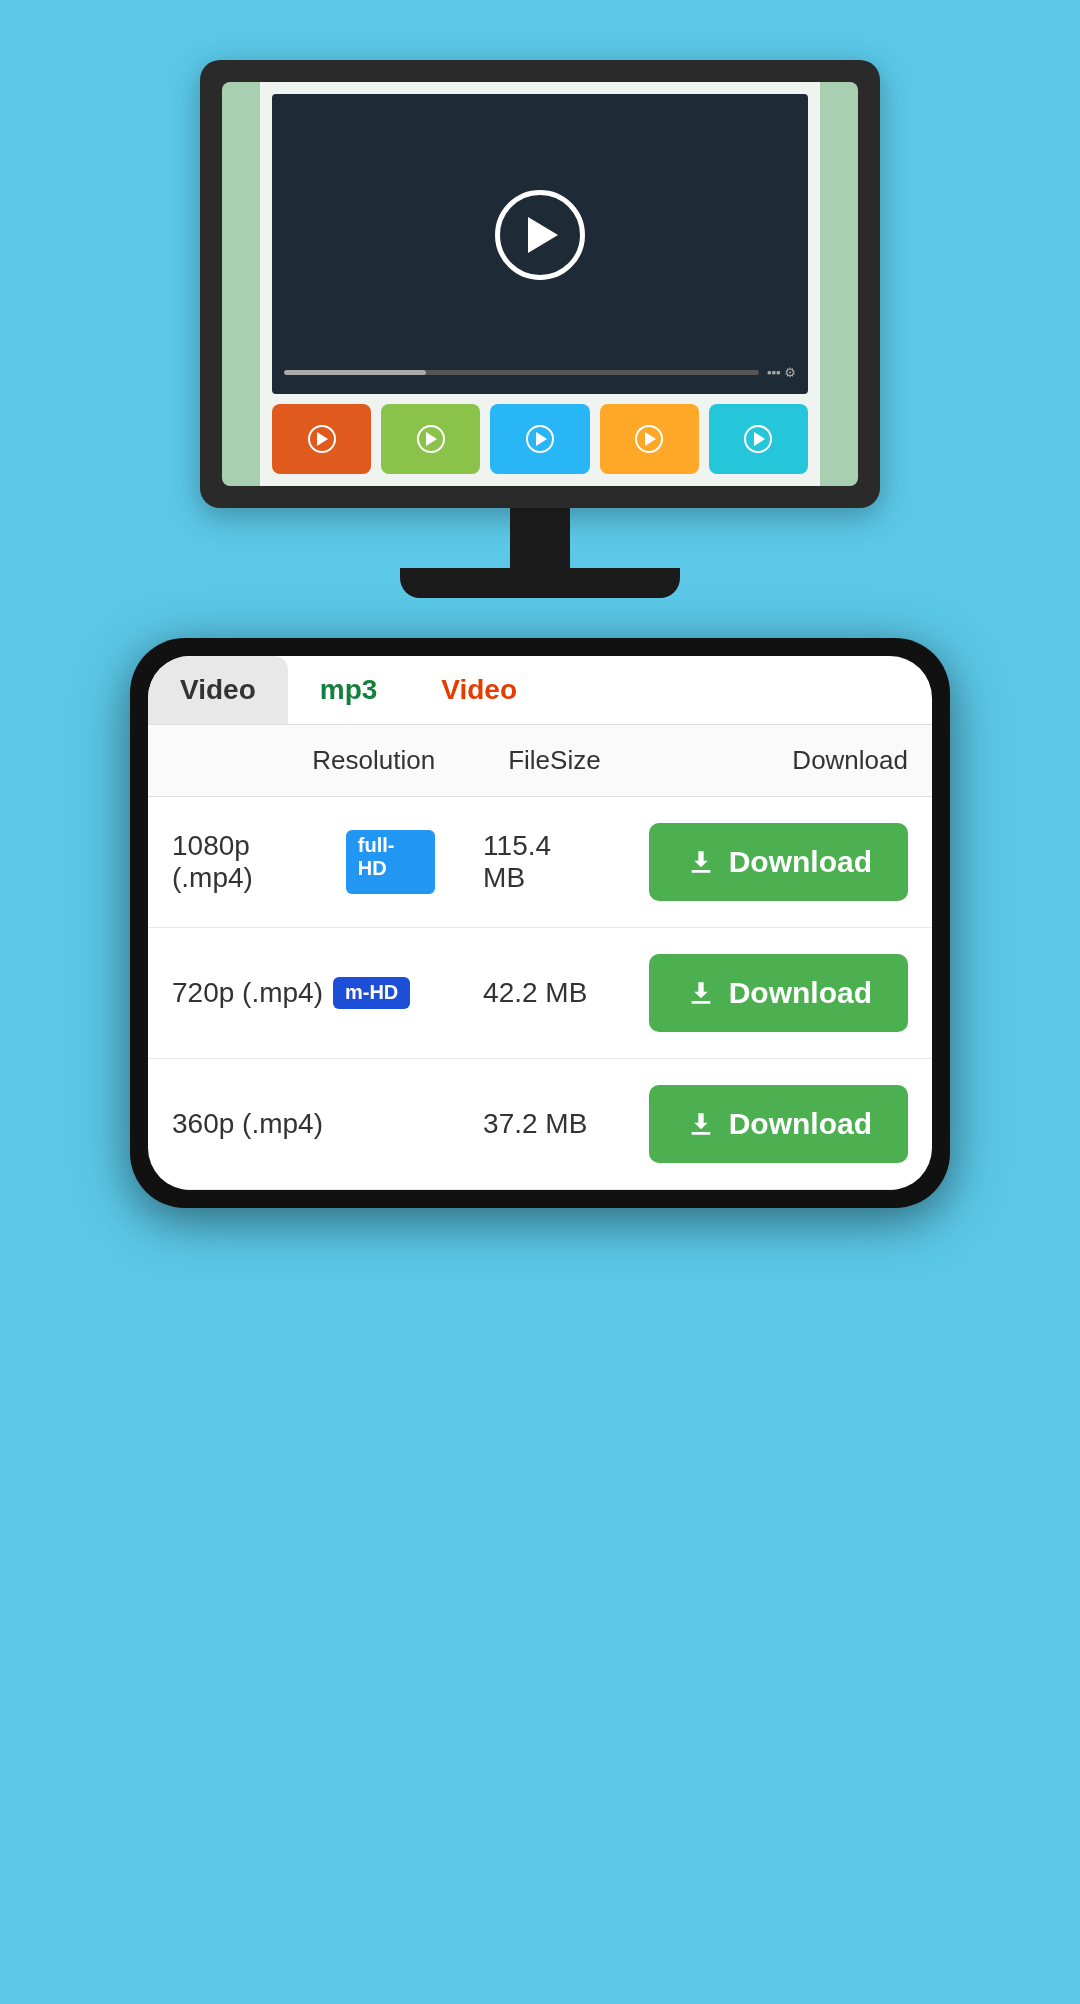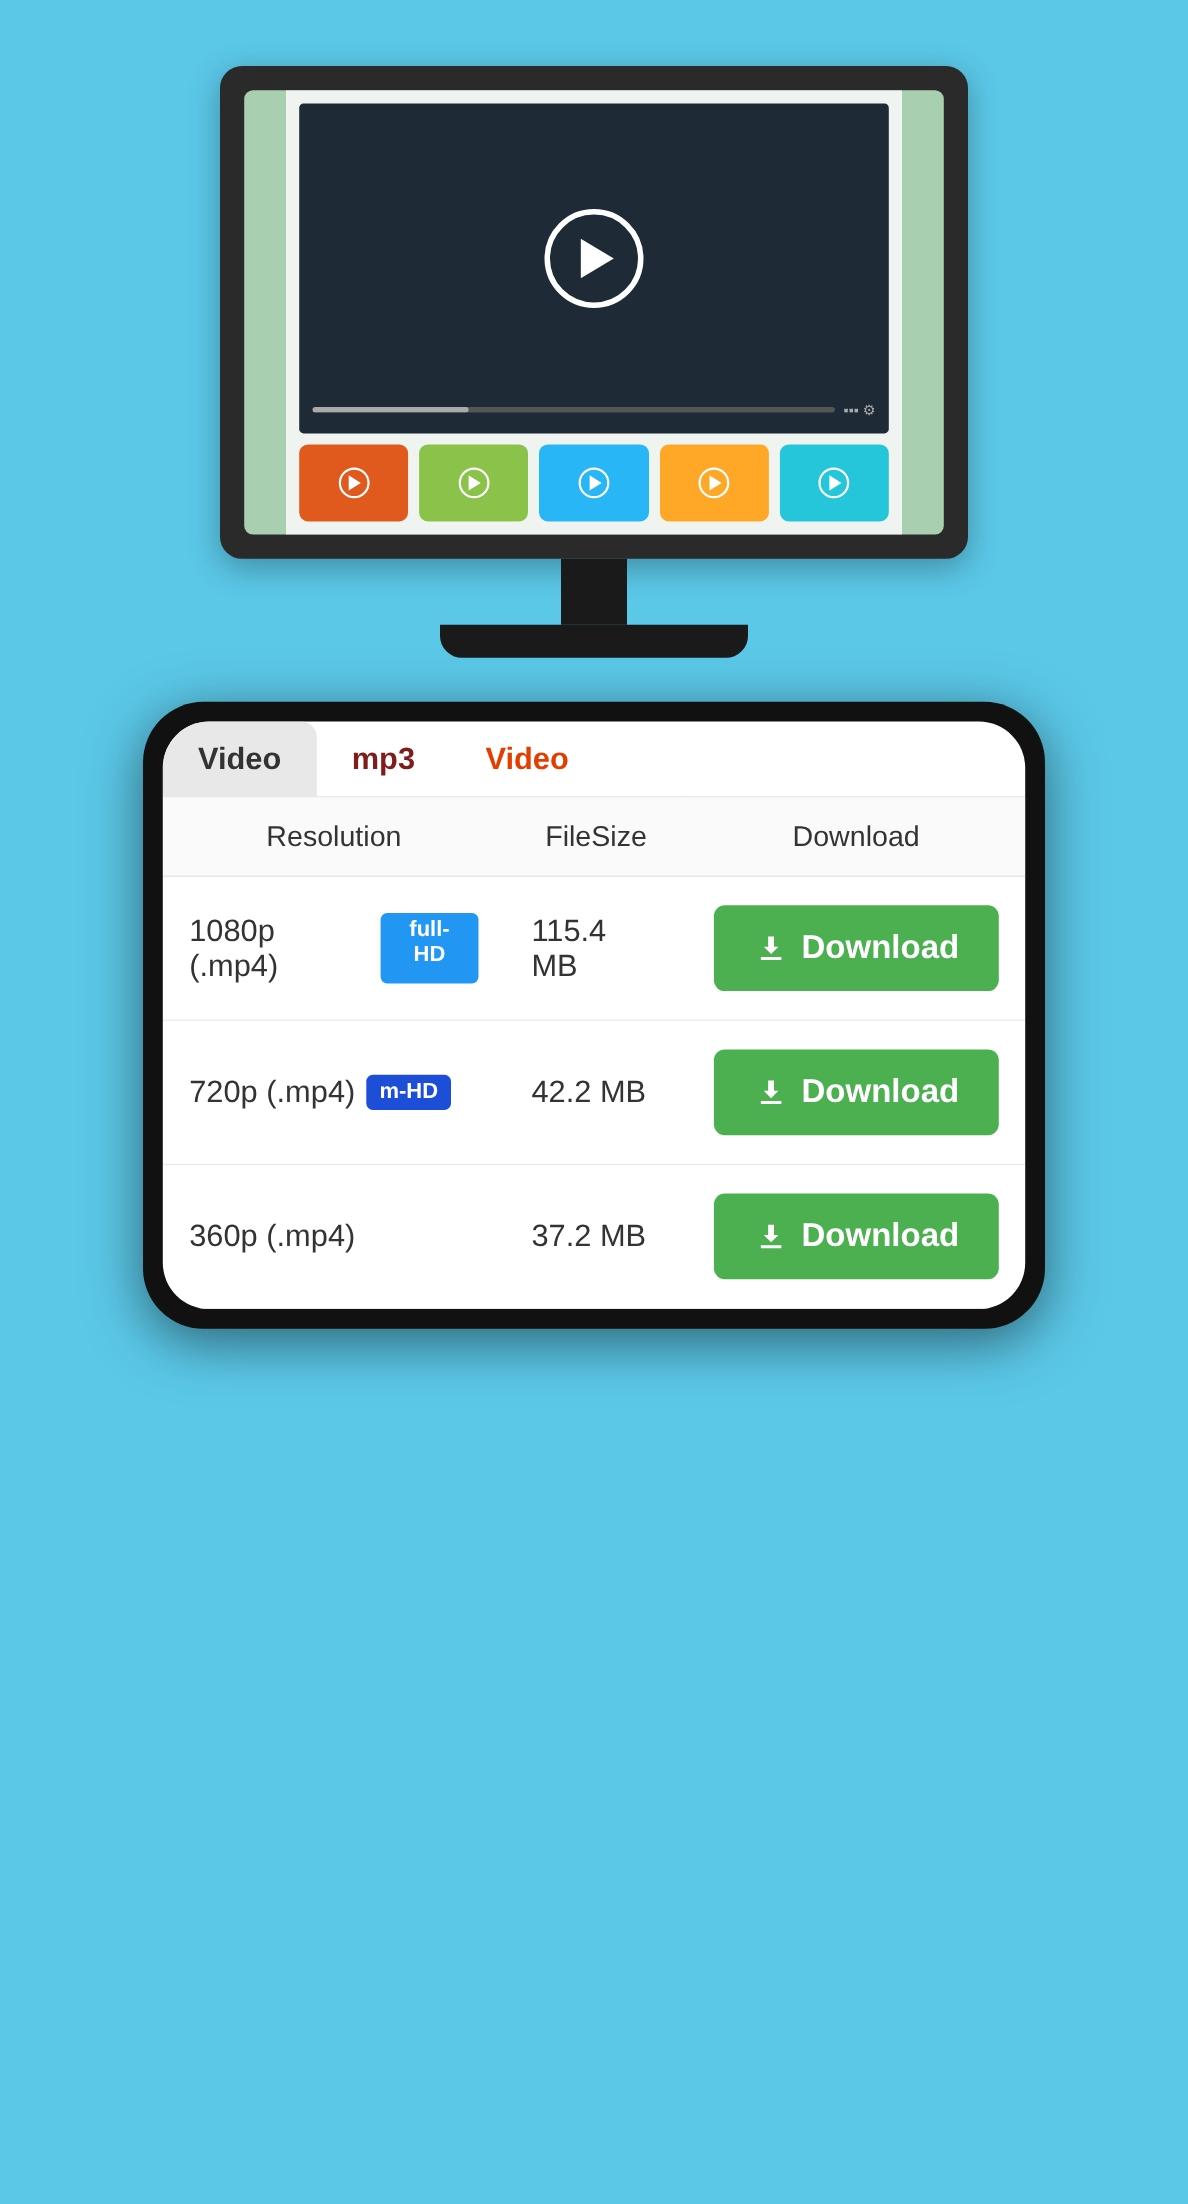--- a/index.html
+++ b/index.html
@@ -216,35 +216,35 @@
       cursor: pointer;
       border-radius: 14px 14px 0 0;
     }
 
     .tab-active {
       background: #e8e8e8;
       color: #333;
     }
 
     .tab-mp3 {
-      color: #7f1d1d;
+      color: #15803d;
     }
 
     .tab-audio {
       color: #e53c00;
     }
 
     
     .dl-table {
       width: 100%;
       border-collapse: collapse;
     }
 
     .dl-table th {
-      text-align: center;
+      text-align: right;
       padding: 20px 24px;
       font-size: 26px;
       font-weight: 500;
       color: #333;
       border-bottom: 1px solid #e0e0e0;
       background: #fafafa;
     }
 
     .dl-table td {
       padding: 26px 24px;
@@ -264,21 +264,20 @@
       padding: 4px 12px;
       border-radius: 6px;
       font-size: 20px;
       font-weight: 700;
       color: white;
       width: fit-content;
     }
 
     .badge-full-hd {
       background: #2196F3;
-      text-align: center;
     }
 
     .badge-m-hd {
       background: #1d4ed8;
     }
 
     .download-btn {
       background: #4CAF50;
       color: white;
       border: none;

